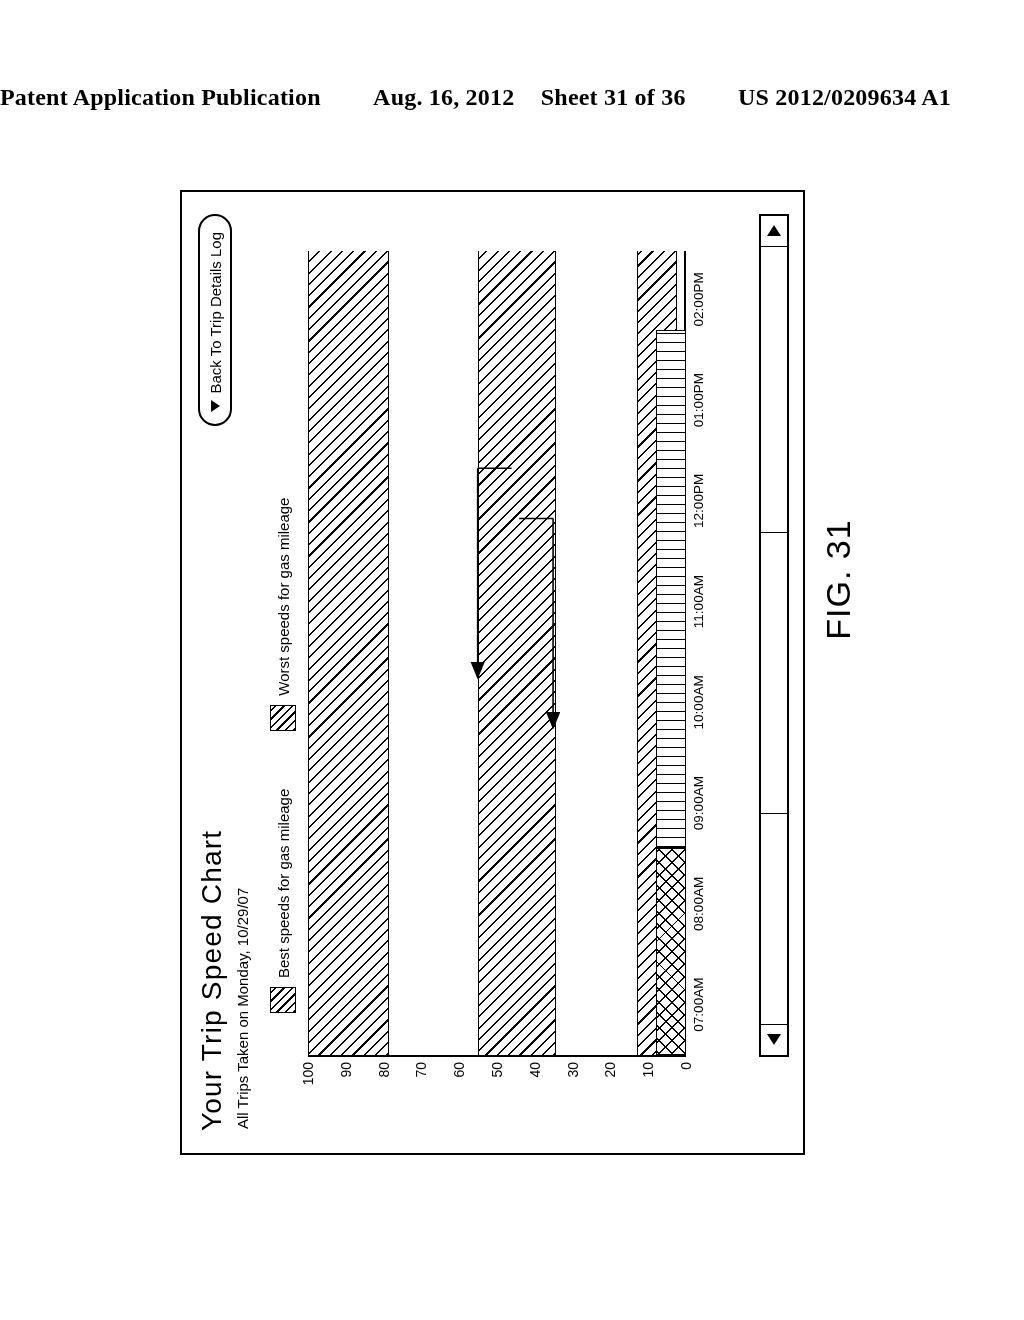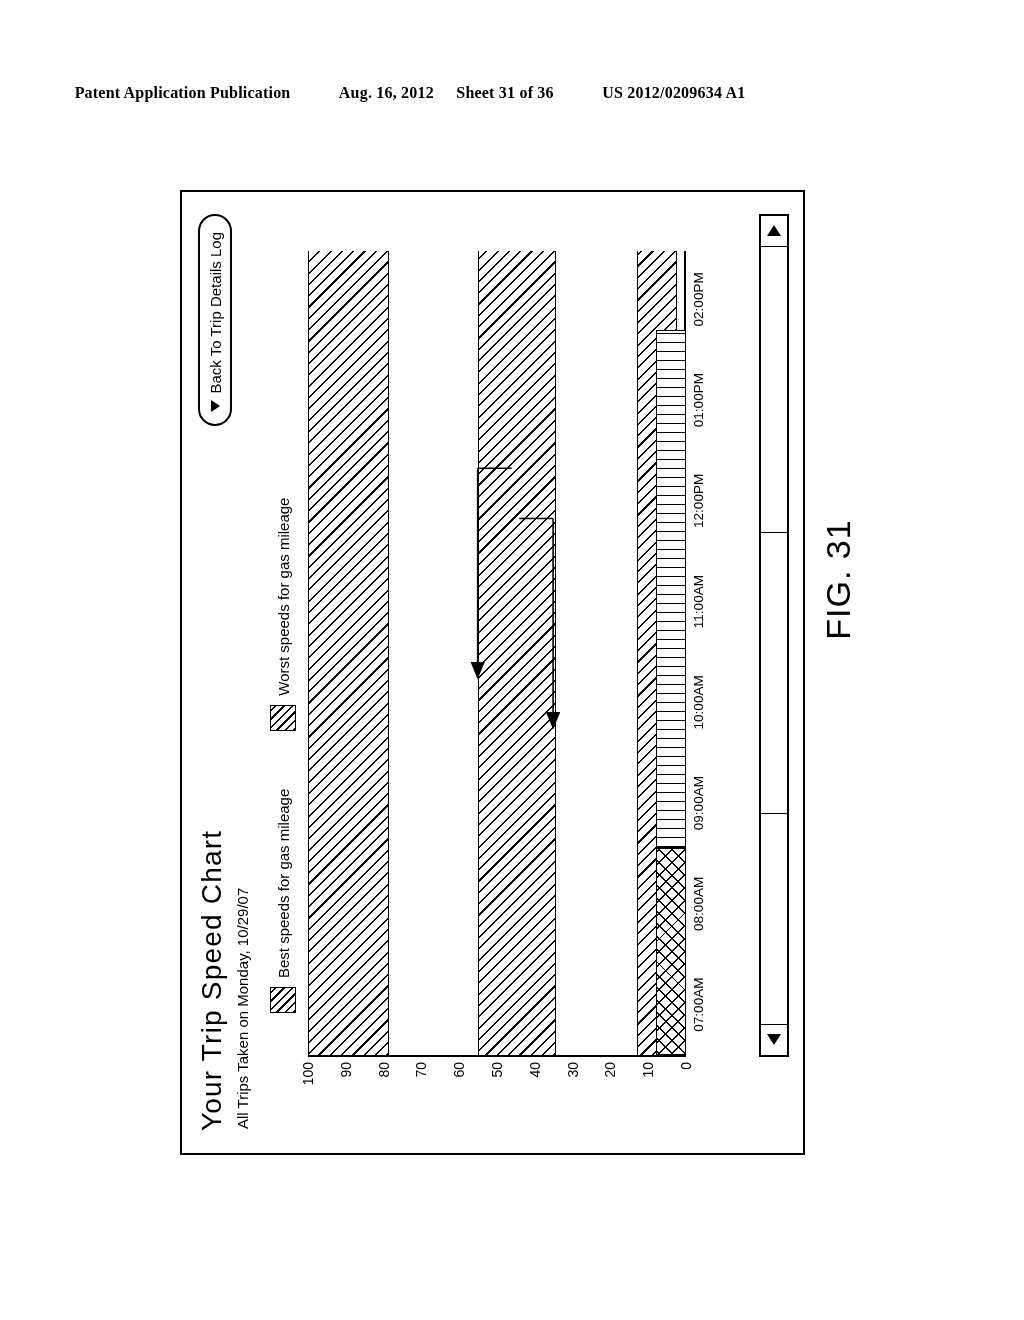--- a/index.html
+++ b/index.html
@@ -7,21 +7,21 @@
     width:1024px;height:1320px;background:#ffffff;
     font-family:"Liberation Sans",sans-serif;color:#000;
     overflow:hidden;position:relative;
   }
 
   
   #pat-header{
     position:absolute;left:0;top:84px;width:820px;
     text-align:center;
     font-family:"Liberation Serif",serif;
-    font-weight:bold;font-size:16px;letter-spacing:.2px;
+    font-weight:bold;font-size:24px;letter-spacing:.2px;
     white-space:nowrap;
   }
   #pat-header span{display:inline-block;vertical-align:baseline;}
   .h-gap1{width:40px;}
   .h-gap2{width:14px;}
   .h-gap3{width:40px;}
 
   
   
   #stage{

